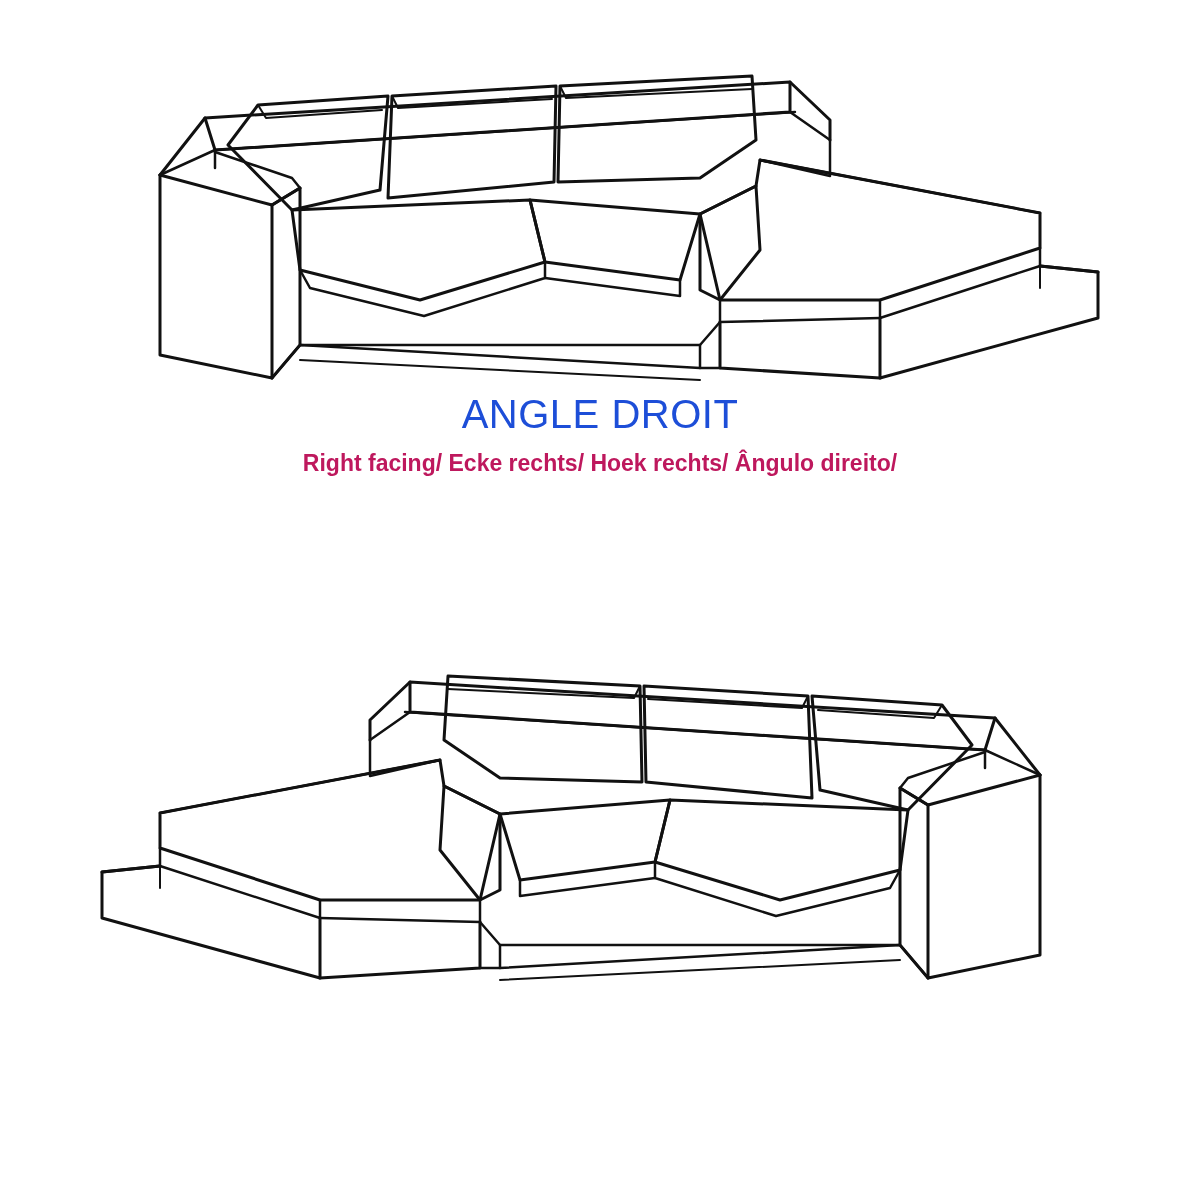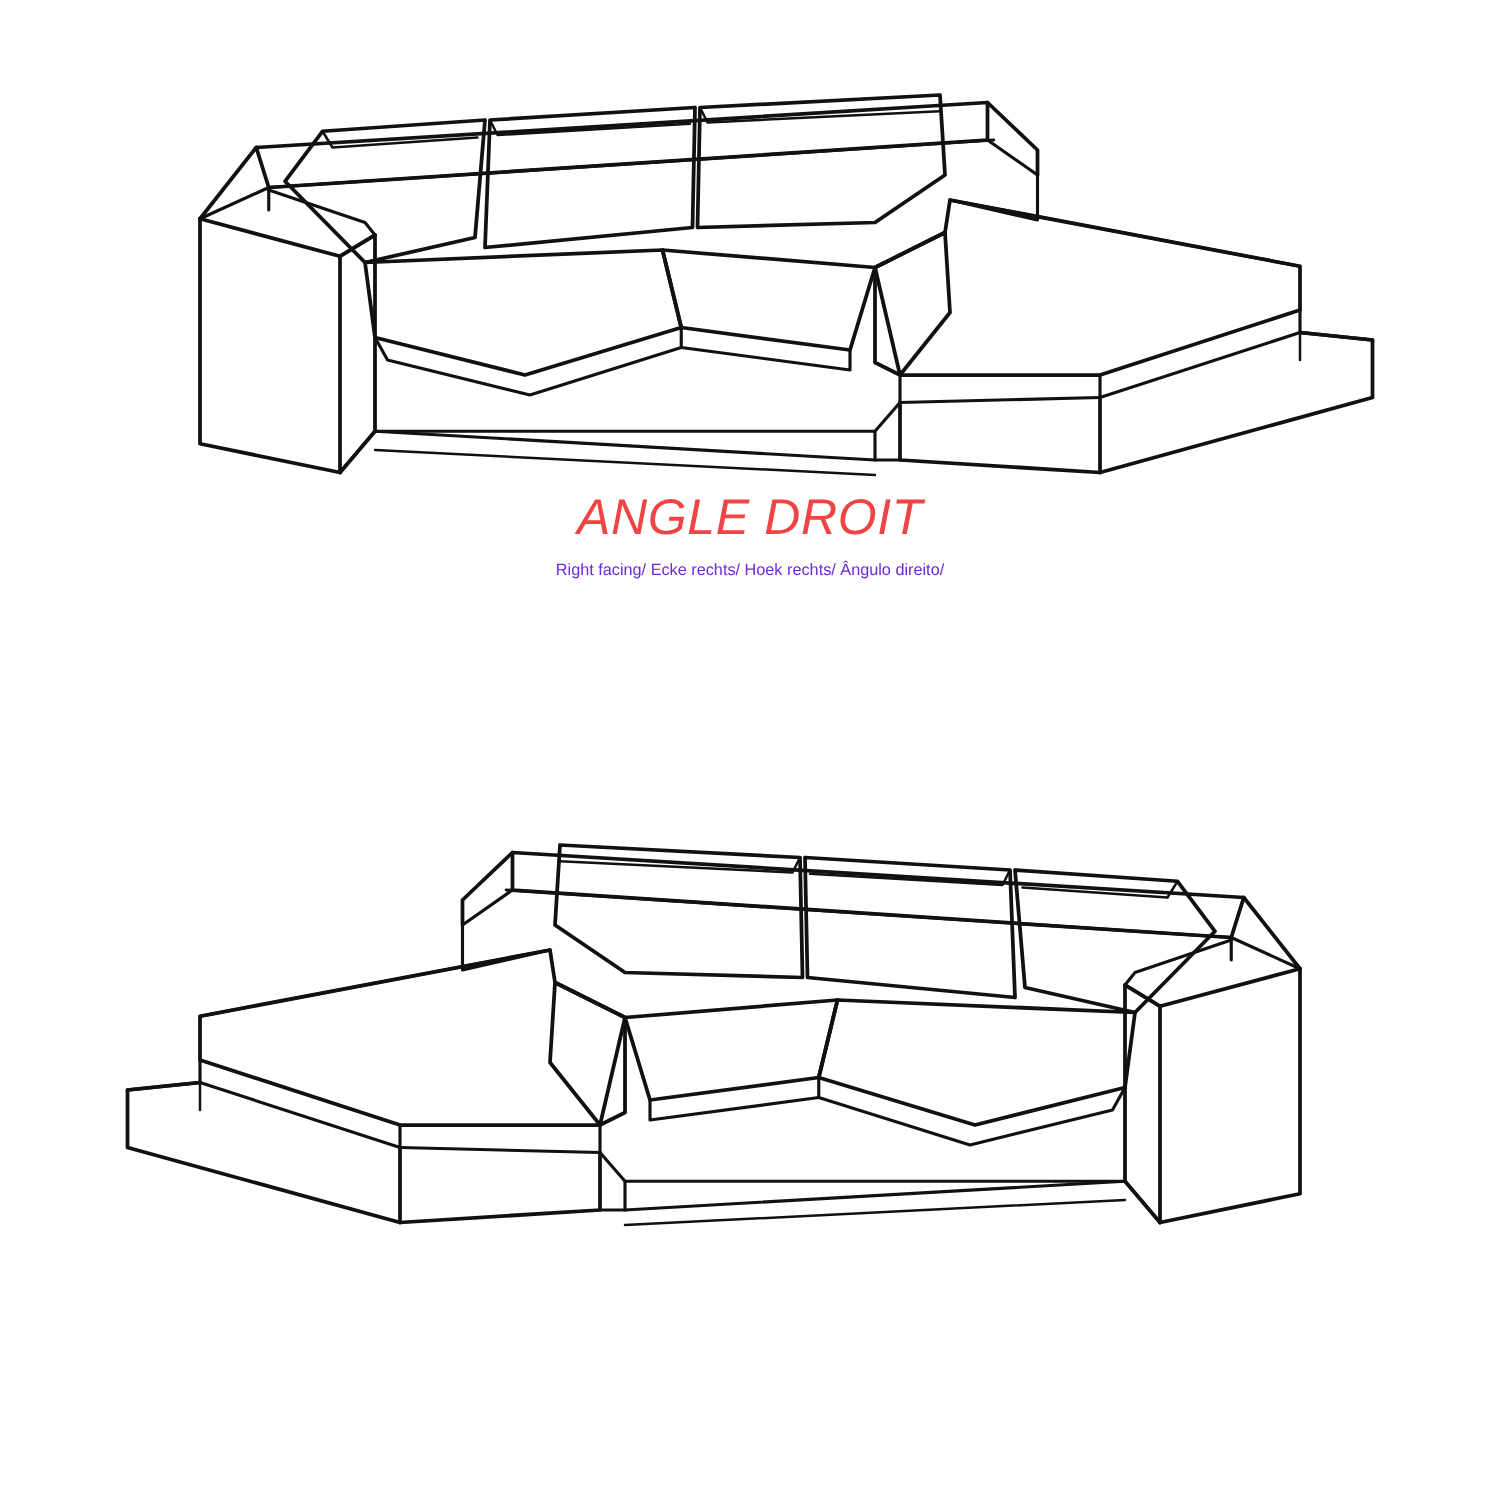--- a/index.html
+++ b/index.html
@@ -39,31 +39,30 @@
   .caption-block {
     position: absolute;
     left: 0;
     width: 1200px;
     text-align: center;
   }
   .caption-title {
     font-size: 40px;
     letter-spacing: 0.5px;
     font-weight: 400;
-    color: #ef4444;
+    color: #1d4ed8;
     line-height: 1.1;
     margin: 0;
-    font-style: italic;
   }
   .caption-sub {
-    font-size: 13px;
-    color: #6d28d9;
+    font-size: 23px;
+    color: #be185d;
     line-height: 1.55;
     margin: 10px 0 0 0;
-    font-weight: 400;
+    font-weight: 700;
   }
   .caption-sub span { display: block; }
 
   .cap-top { top: 392px; }
 </style>
 </head>
 <body>
 
 <div class="sheet">
 

